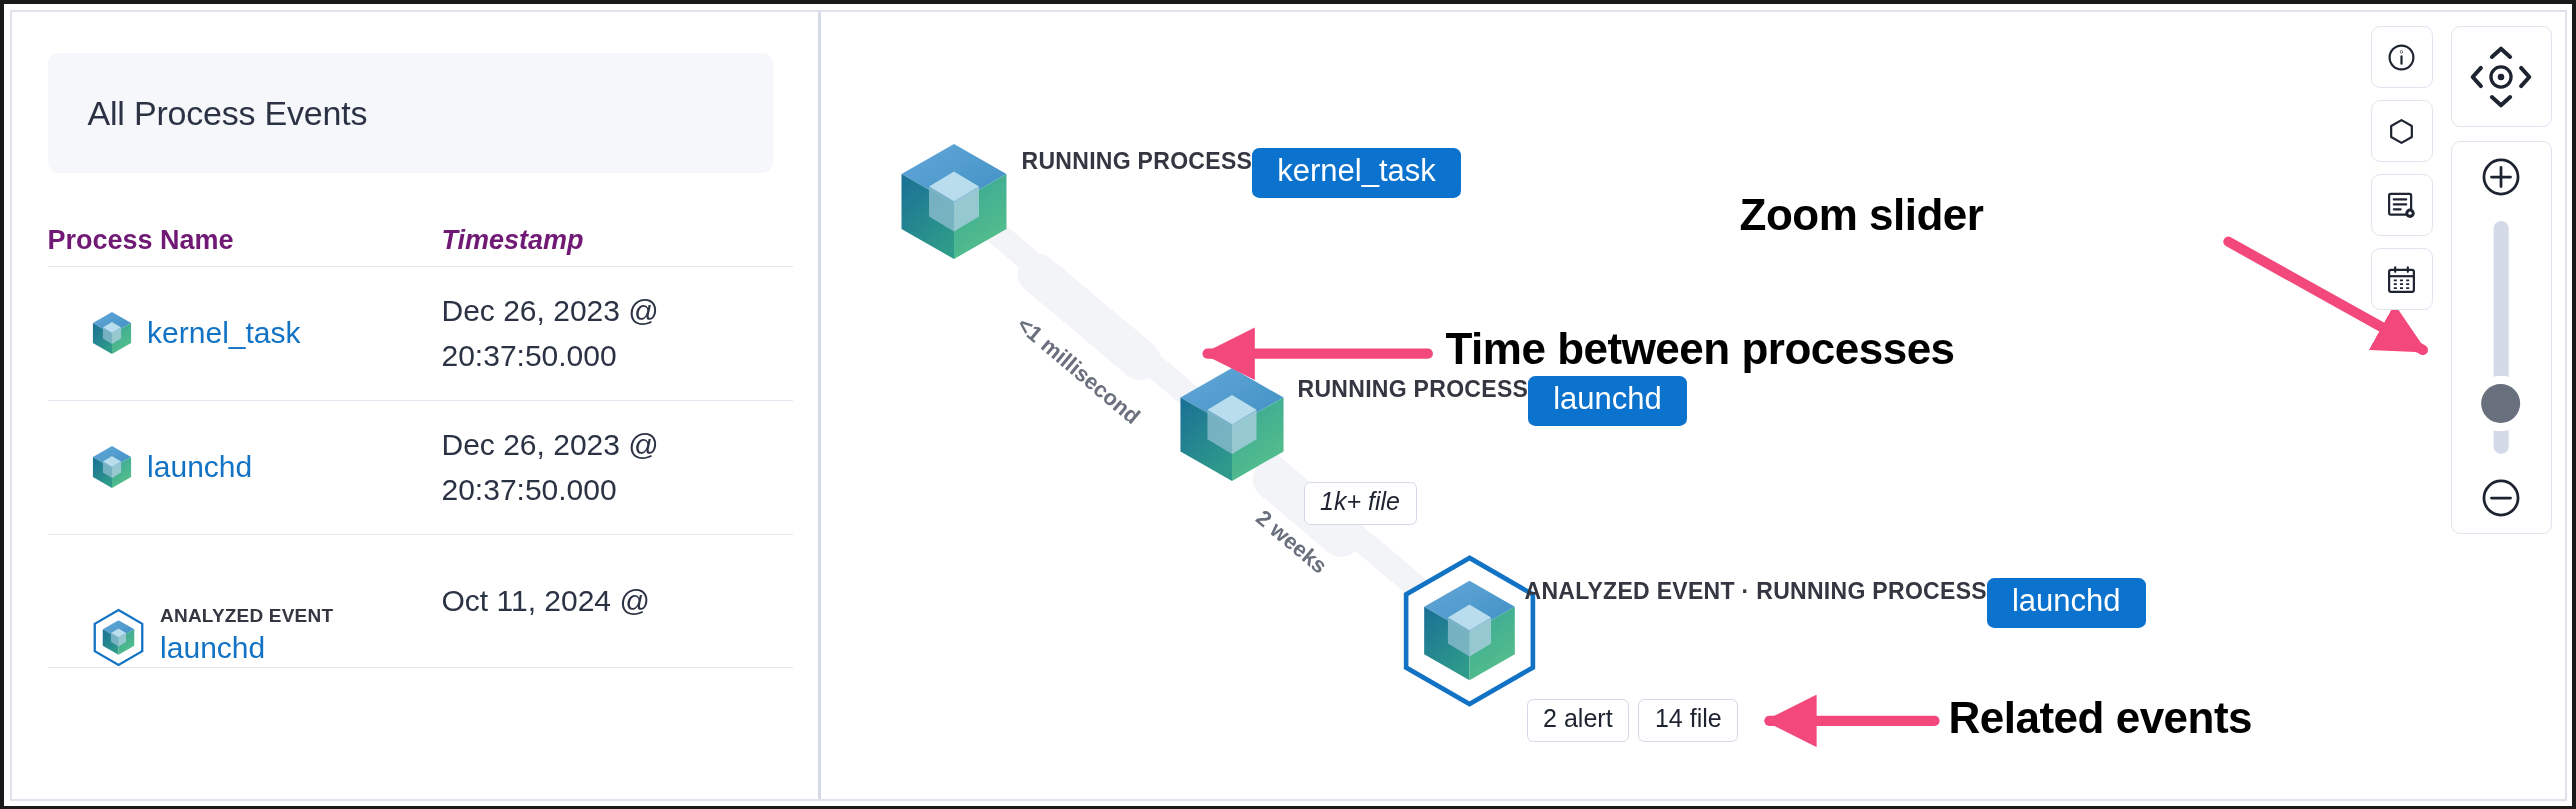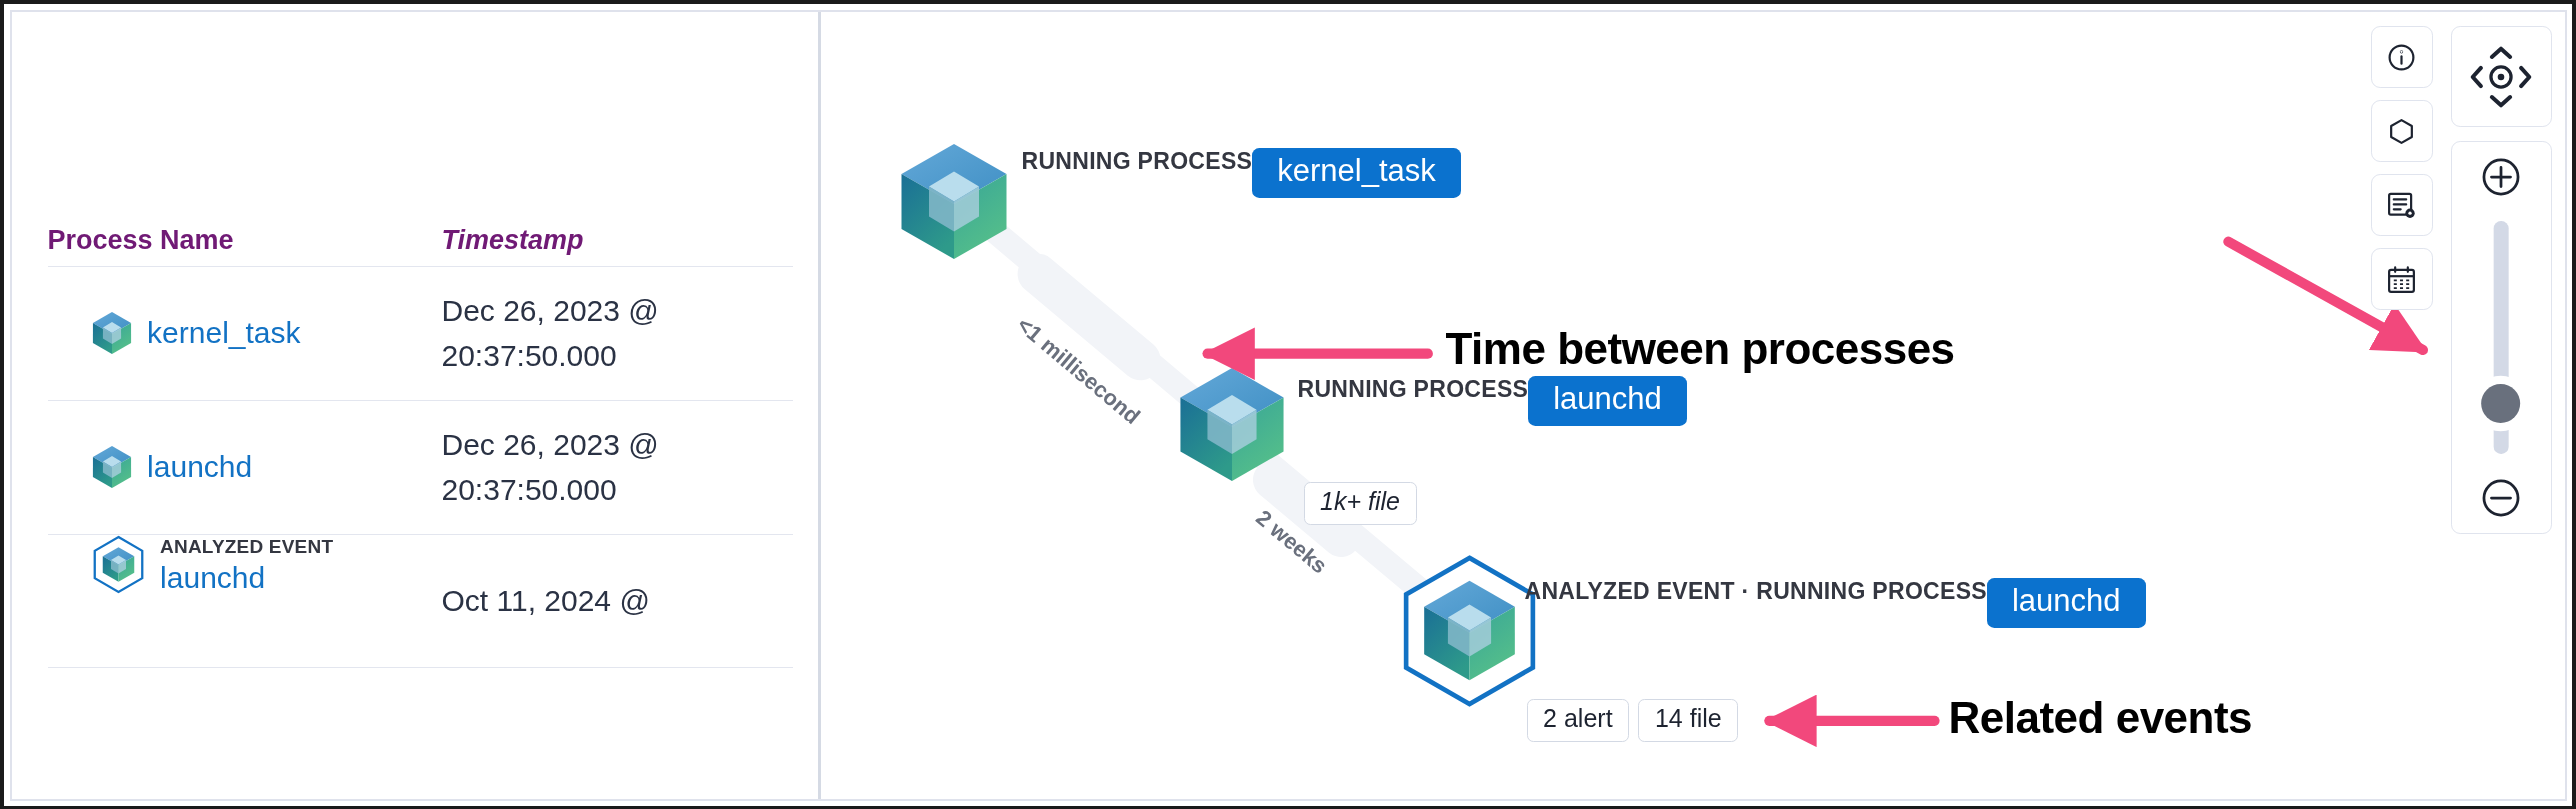--- a/index.html
+++ b/index.html
@@ -88,21 +88,21 @@
     height: 134px;
     border-top: 1.8px solid #e3e6ef;
   }
   .trow:last-of-type { border-bottom: 1.8px solid #e3e6ef; }
 
   .cell-name {
     position: absolute;
     left: 44px; top: 0; height: 100%;
     display: flex; align-items: center; gap: 15.6px;
   }
-  .cell-name.stacked { align-items: flex-start; }
+  .cell-name.stacked { align-items: flex-end; }
   .name-text-wrap { display: flex; flex-direction: column; justify-content: center; }
   .analyzed-tag {
     font-size: 19px;
     font-weight: bold;
     color: #343741;
     letter-spacing: 0.2px;
     white-space: nowrap;
     line-height: 1.3;
   }
   .proc-link {
@@ -243,20 +243,23 @@
   }
 </style>
 </head>
 <body>
 
 <div id="frame">
 <div id="inner">
 
   <div id="left-panel">
 
+    <div id="panel-header">
+      <div id="panel-header-title">All Process Events</div>
+    </div>
 
     <div id="events-table">
 
       <div class="thead">
         <div class="th col-name">Process Name</div>
         <div class="th col-ts">Timestamp</div>
       </div>
 
       <div class="trow">
         <div class="cell-name">
@@ -438,20 +441,21 @@
       </defs>
 
       <line x1="660" y1="372" x2="420" y2="372" stroke="#f2487c" stroke-width="11" stroke-linecap="round" marker-end="url(#ah)"></line>
 
       <line x1="1532" y1="250" x2="1744" y2="368" stroke="#f2487c" stroke-width="11" stroke-linecap="round" marker-end="url(#ah)"></line>
 
       <line x1="1212" y1="772" x2="1032" y2="772" stroke="#f2487c" stroke-width="11" stroke-linecap="round" marker-end="url(#ah)"></line>
     </svg>
 
     <div class="annotation" style="left:624px; top:312px;">Time between processes</div>
+    <div class="annotation" style="left:918px; top:178px;">Zoom slider</div>
     <div class="annotation" style="left:1127px; top:681px;">Related events</div>
 
     <div id="toolbar-left-col">
 
       <div class="tool-btn">
         <svg width="31" height="31" viewBox="0 0 24 24" fill="none" stroke="#1d2330" stroke-width="1.7">
           <circle cx="12" cy="12" r="9.2"></circle>
           <circle cx="12" cy="7.6" r="0.2" stroke-width="2.2"></circle>
           <path d="M12 11.2 v5.6" stroke-linecap="round"></path>
         </svg>

